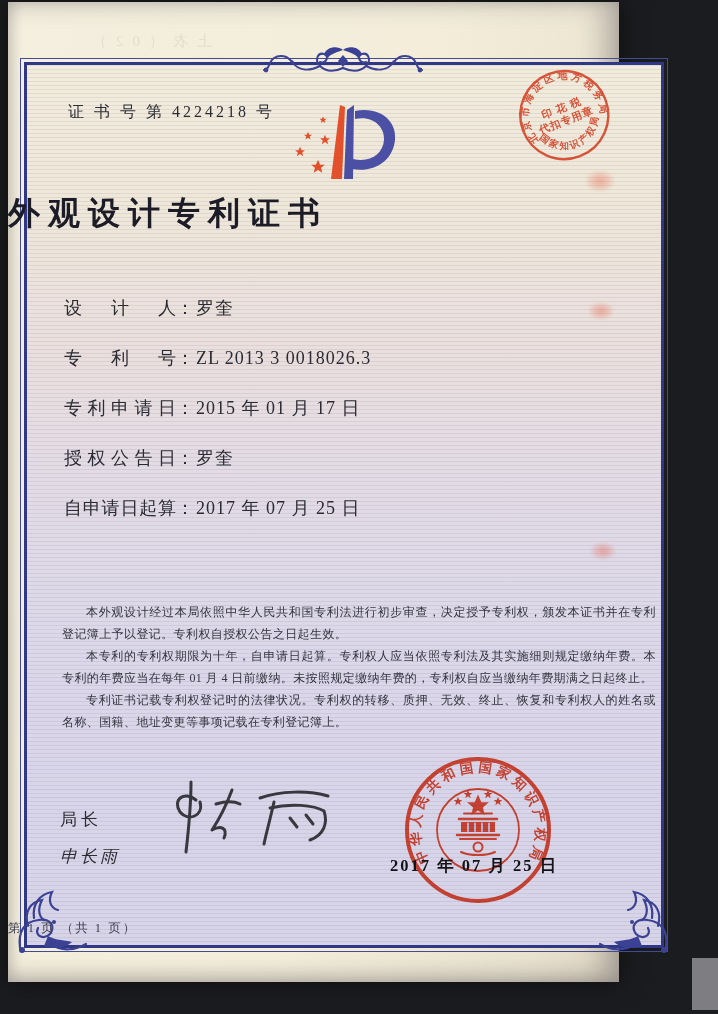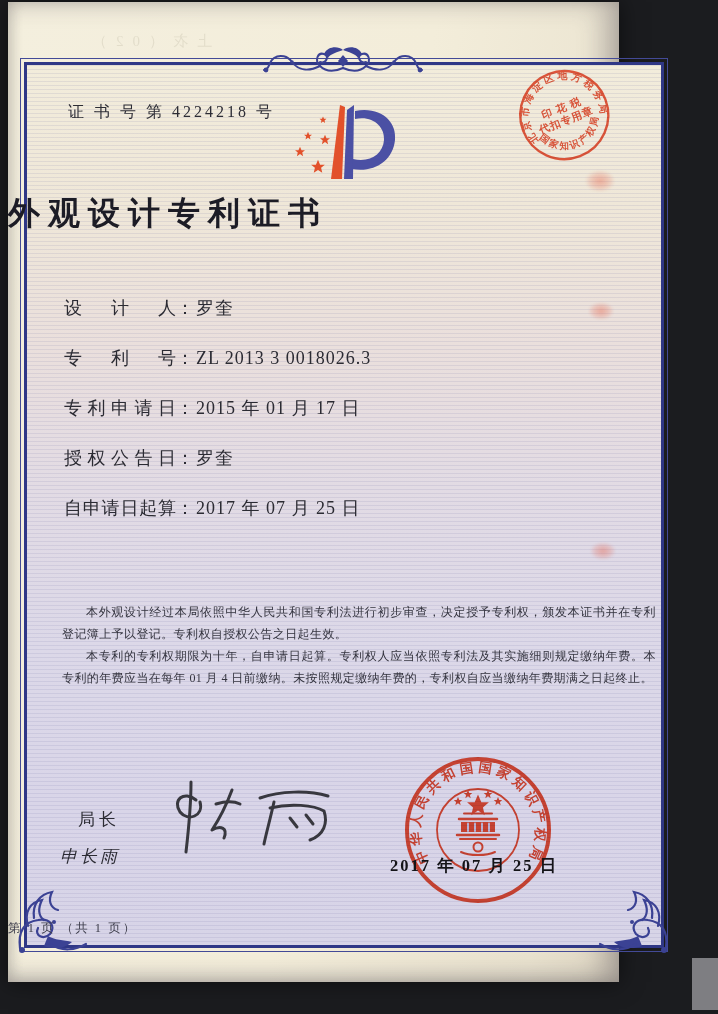--- a/index.html
+++ b/index.html
@@ -68,21 +68,21 @@
     display:inline-block;width:112px;vertical-align:bottom;
     text-align:justify;text-align-last:justify;
   }
   .field-colon{display:inline-block;margin:0 2px 0 0;}
   .field-value{letter-spacing:1px;}
   .paras{
     position:absolute;left:54px;top:578px;width:594px;
     font-size:12px;line-height:22px;color:#34343f;text-align:justify;margin-top:21px;
   }
   .paras p{margin:0;text-indent:2em;letter-spacing:.4px;}
-  .officer{position:absolute;left:52px;top:806px;font-size:17px;color:#2b2b33;text-align:right;}
+  .officer{position:absolute;left:52px;top:806px;font-size:17px;color:#2b2b33;}
   .officer-title{letter-spacing:4px;margin-bottom:14px;}
   .officer-name{letter-spacing:3px;font-style:italic;}
   .signature{position:absolute;left:150px;top:776px;}
   .seal{position:absolute;left:395px;top:753px;mix-blend-mode:multiply;opacity:.94;}
   .seal-date{
     position:absolute;left:382px;top:853px;z-index:5;
     font-size:16.5px;letter-spacing:2px;color:#141418;font-weight:600;white-space:nowrap;
   }
   .footer{
     position:absolute;left:0;right:22px;top:918px;text-align:left;
@@ -183,20 +183,21 @@
       <span class="field-label">授权公告日</span><span class="field-colon">：</span><span class="field-value">罗奎</span>
     </div>
     <div class="field">
       <span class="field-label">自申请日起算</span><span class="field-colon">：</span><span class="field-value">2017 年 07 月 25 日</span>
     </div>
   </div>
 
   <div class="paras">
     <p>本外观设计经过本局依照中华人民共和国专利法进行初步审查，决定授予专利权，颁发本证书并在专利登记簿上予以登记。专利权自授权公告之日起生效。</p>
     <p>本专利的专利权期限为十年，自申请日起算。专利权人应当依照专利法及其实施细则规定缴纳年费。本专利的年费应当在每年 01 月 4 日前缴纳。未按照规定缴纳年费的，专利权自应当缴纳年费期满之日起终止。</p>
+    <p>专利证书记载专利权登记时的法律状况。专利权的转移、质押、无效、终止、恢复和专利权人的姓名或名称、国籍、地址变更等事项记载在专利登记簿上。</p>
   </div>
 
   <div class="officer">
     <div class="officer-title">局长</div>
     <div class="officer-name">申长雨</div>
   </div>
 
   <div class="signature">
     <svg width="210" height="88" viewBox="0 0 210 88" fill="none" stroke="#2b2b31" stroke-width="3" stroke-linecap="round" stroke-linejoin="round" opacity="0.92">
       <path d="M38,22 C26,12 14,22 22,34 C30,44 46,38 42,24"></path>

